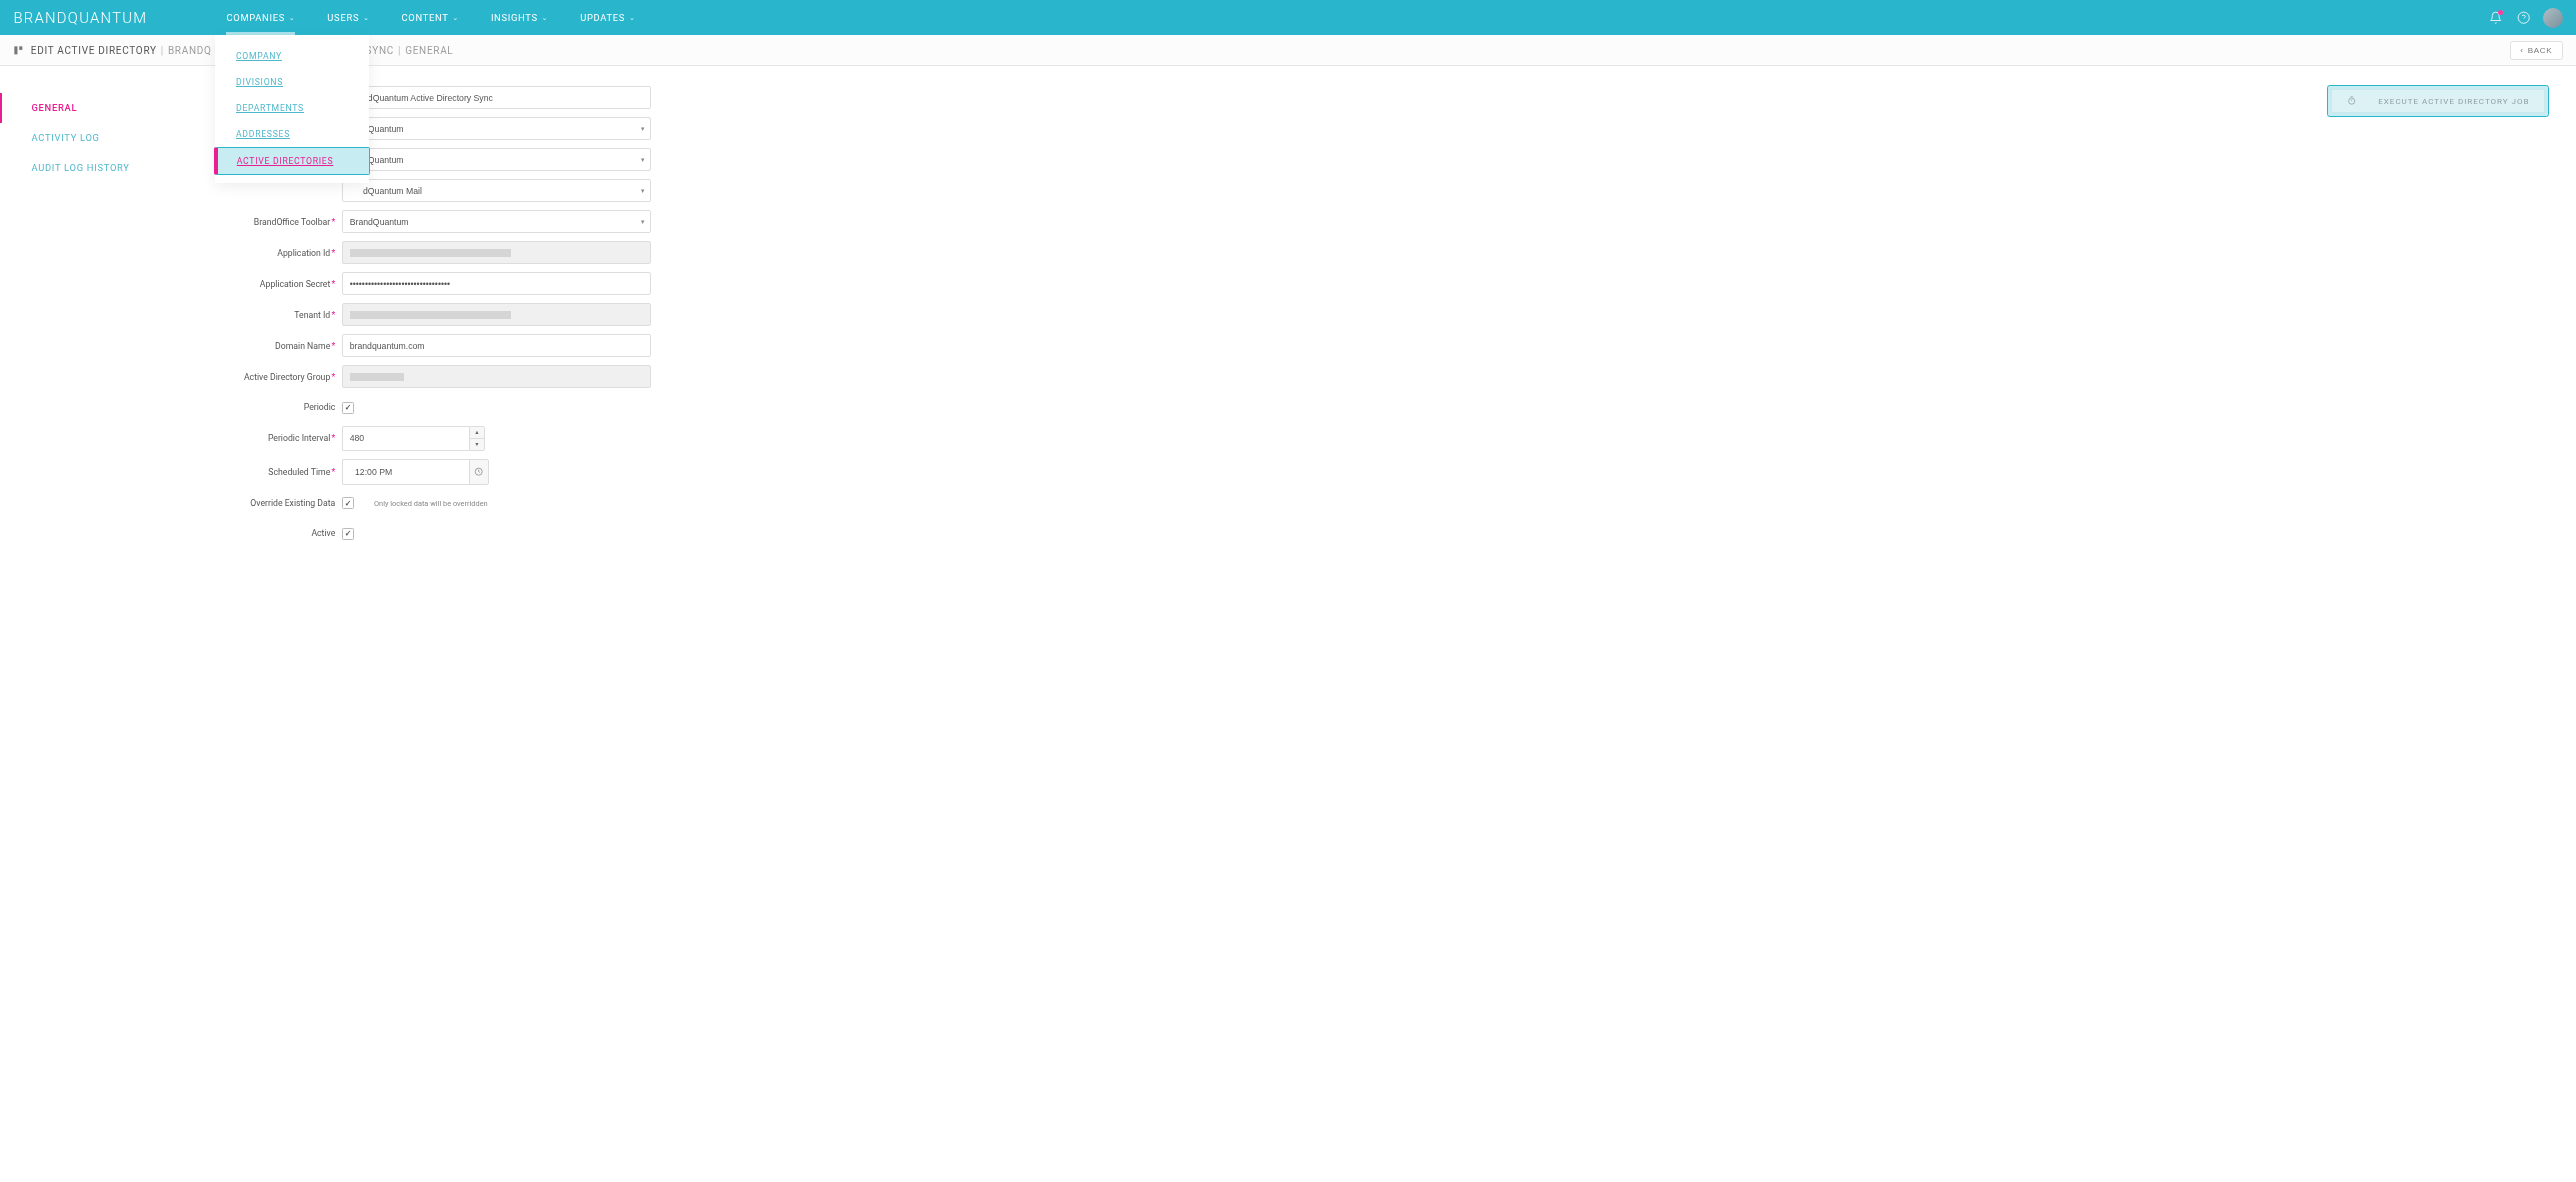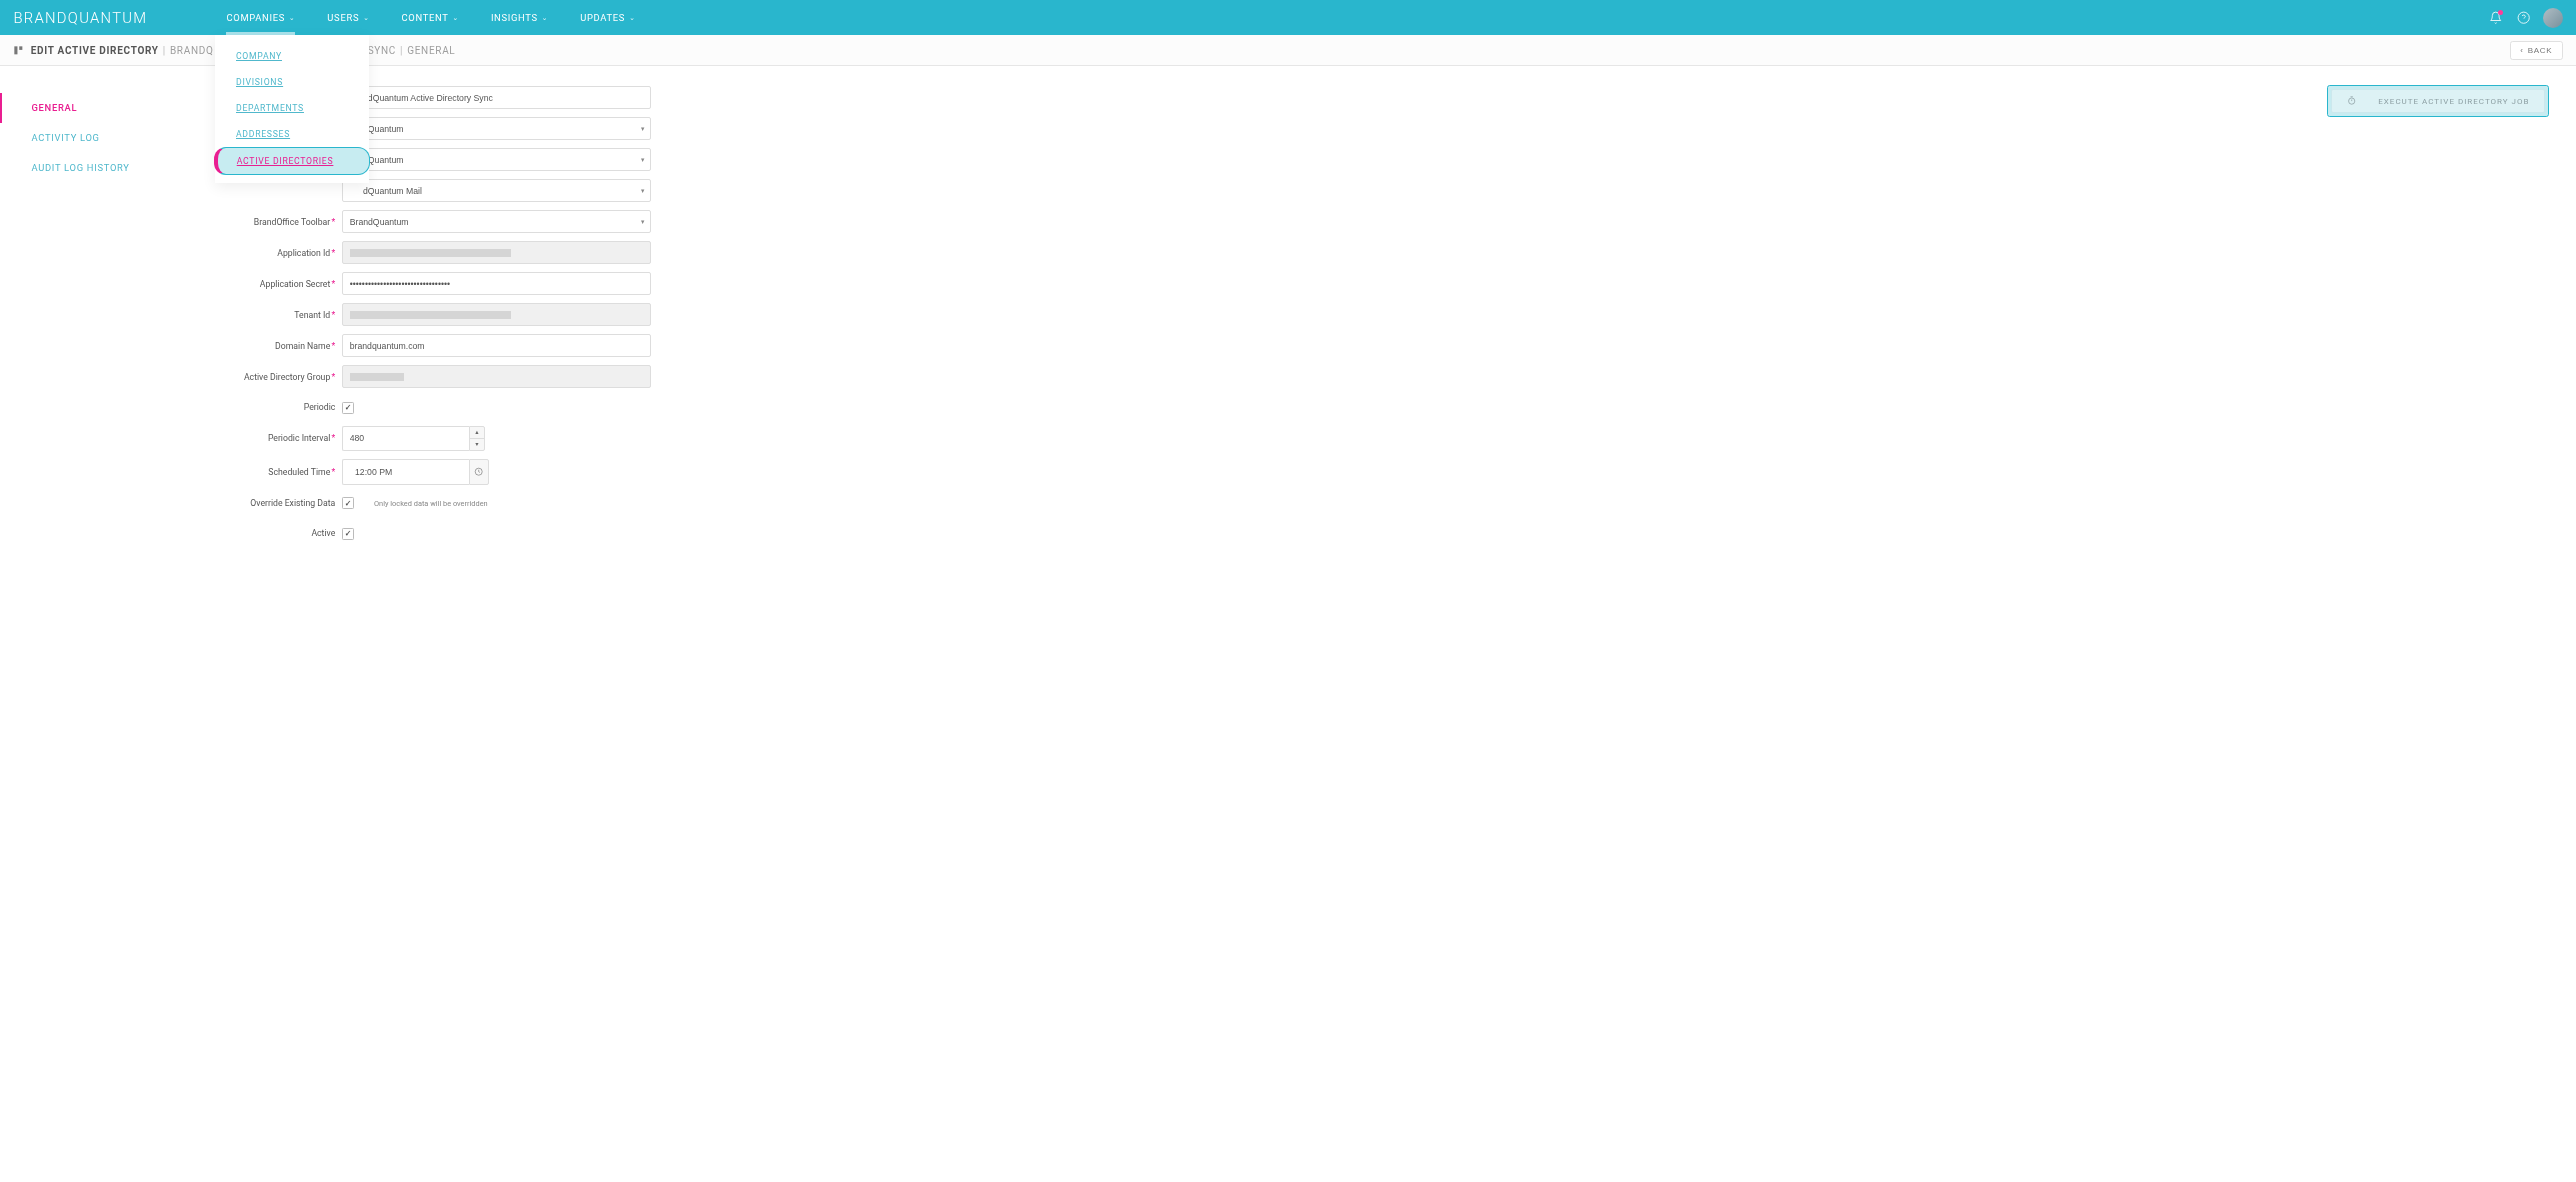--- a/index.html
+++ b/index.html
@@ -14,21 +14,21 @@
   .nav-item.active::after { content: ""; position: absolute; bottom: 0; left: 12px; right: 12px; height: 2.7px; background: rgba(255,255,255,0.6); }
   .nav-chevron { margin-left: 4px; font-size: 6.7px; opacity: 0.9; }
   .topbar-spacer { flex: 1; }
   .topbar-icon { width: 24px; height: 24px; display: flex; align-items: center; justify-content: center; cursor: pointer; position: relative; margin-left: 4px; }
   .bell-dot { position: absolute; top: 4px; right: 4.7px; width: 5.4px; height: 5.4px; border-radius: 50%; background: #ff3d9a; }
   .avatar { width: 20px; height: 20px; border-radius: 50%; background: linear-gradient(135deg,#b0bec5,#78909c); display: inline-block; margin-left: 6.7px; }
 
   
   .subheader { height: 31px; border-bottom: 0.7px solid #e6e6e6; background: #fcfcfc; display: flex; align-items: center; padding: 0 13.4px; font-size: 10px; letter-spacing: 0.7px; color: #6d6d6d; }
   .subheader-icon { width: 10.7px; height: 10.7px; margin-right: 6.7px; }
-  .crumb-strong { color: #555; font-weight: 700; }
+  .crumb-strong { color: #555; font-weight: 400; }
   .crumb-sep { color: #bdbdbd; margin: 0 4px; }
   .crumb-dim { color: #9e9e9e; }
   .subheader-spacer { flex: 1; }
   .back-btn { border: 0.7px solid #e0e0e0; background: #fff; border-radius: 2.7px; padding: 4px 9.4px; font-size: 8px; letter-spacing: 0.7px; color: #777; cursor: pointer; display: flex; align-items: center; gap: 4px; }
 
   
   .body-wrap { position: relative; display: flex; height: calc(100% - 66px); }
   .left-tabs { width: 208px; padding: 27px 0; }
   .left-tab { display: block; padding: 9.4px 29.5px; font-size: 9.4px; letter-spacing: 0.7px; color: #50b8cc; cursor: pointer; border-left: 2.7px solid transparent; }
   .left-tab.active { color: #e91e91; border-left-color: #e91e91; font-weight: 500; }
@@ -55,21 +55,21 @@
   .hint-text { font-size:7.4px; color:#888; margin-left:20px; }
 
   .right-col { flex:1; padding: 19px 27px 0 0; display:flex; justify-content:flex-end; align-items:flex-start; }
   .exec-box { border: 1.3px solid #29b6cd; border-radius:2.7px; padding: 2.7px; background:#c7ecf1; }
   .exec-btn { border: 0.7px solid #cce8ed; background:#ddf2f5; padding: 6.7px 14.8px; font-size: 8px; letter-spacing: 1px; color:#8ea0a4; display:flex; align-items:center; gap:22px; cursor:pointer; border-radius:2px; }
   .exec-btn svg { stroke:#8ea0a4; }
 
   
   .dropdown { position: absolute; top: 35px; left: 215px; width: 154px; background: #fff; box-shadow: 0 4px 13.4px rgba(0,0,0,0.07); padding: 8px 0; z-index: 10; }
   .dropdown-item { padding: 8px 19px; font-size: 8.7px; letter-spacing: 0.7px; color: #50b8cc; cursor:pointer; border-left:2.7px solid transparent;text-decoration:underline; }
-  .dropdown-item.highlight { background:#c7ecf1; border: 1.3px solid #29b6cd; border-left:4px solid #e91e91; color:#e91e91; margin:0 -1.3px; border-radius:12px; }
+  .dropdown-item.highlight { background:#c7ecf1; border: 1.3px solid #29b6cd; border-left:4px solid #e91e91; color:#e91e91; margin:0 -1.3px; border-radius:2px; }
 </style>
 </head>
 <body>
 
 <div class="topbar">
   <div class="brand">BRANDQUANTUM</div>
   <div class="nav-items">
     <div class="nav-item active">
       <span>COMPANIES</span>
       <span class="nav-chevron">⌄</span>

